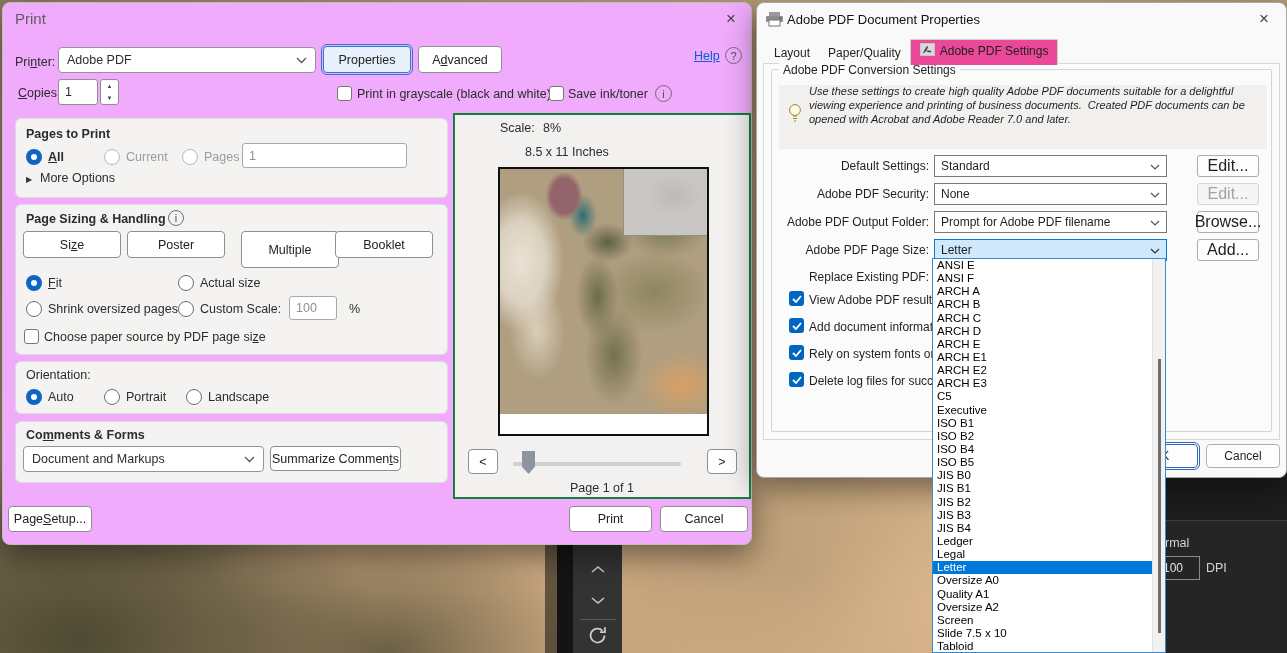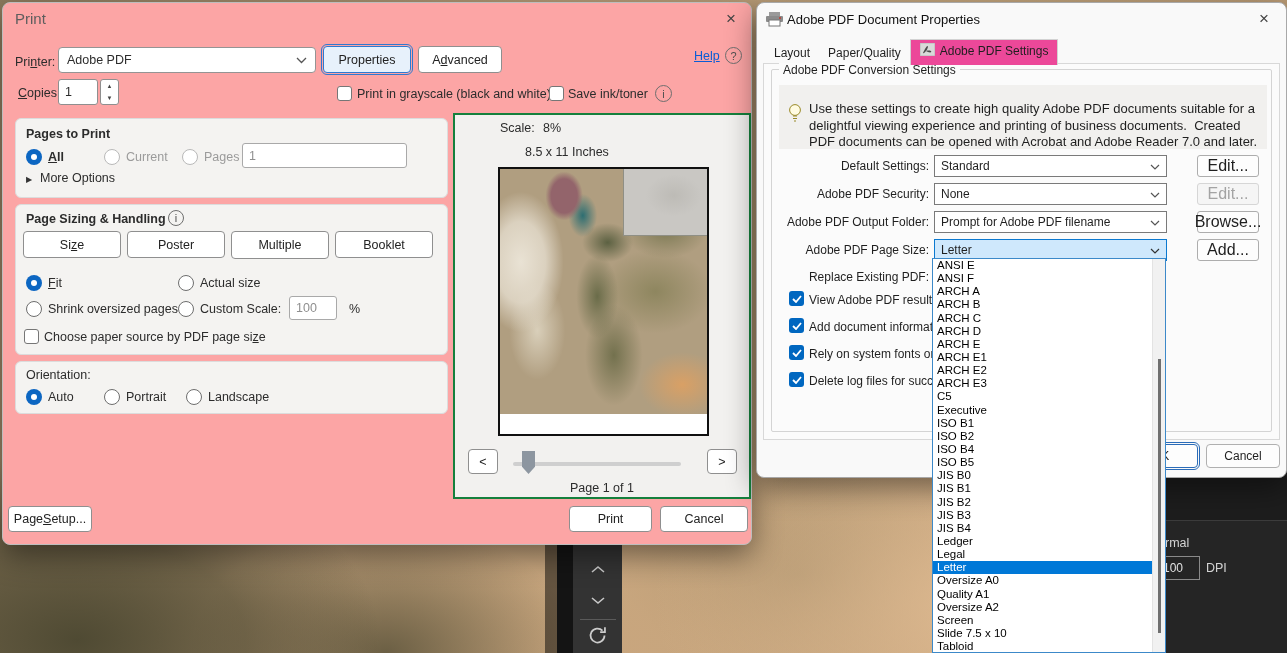--- a/index.html
+++ b/index.html
@@ -33,21 +33,21 @@
   .dpi-top { position:absolute; left:0; top:0; width:100%; height:51px; background:#1d1d1d; border-bottom:1px solid #3c3c3c; }
   .dpi-normal { position:absolute; left:65px; top:66px; color:#d4d4d4; font-size:12.5px; }
   .dpi-input { position:absolute; left:56px; top:86px; width:44px; height:24px; background:#252525;
                border:1px solid #8a8a8a; color:#e2e2e2; font-size:12px; display:flex; align-items:center; padding-left:6px; }
   .dpi-unit { position:absolute; left:106px; top:91px; color:#d4d4d4; font-size:12.5px; }
 
   
   .dlg { position:absolute; border-radius:8px; box-shadow:0 10px 30px rgba(0,0,0,.45); }
 
   
-  .print-dlg { left:2px; top:2px; width:750px; height:543px; background:#fca5a5; border:1px solid #bdbdbd; z-index:10;
+  .print-dlg { left:2px; top:2px; width:750px; height:543px; background:#f0abfc; border:1px solid #bdbdbd; z-index:10;
                font-size:12.5px; color:#2c2c2c; }
   .pd-title { position:absolute; left:12px; top:7px; font-size:15px; color:#5d5d5d; }
   .x-btn { position:absolute; top:4px; right:8px; width:24px; height:24px; display:flex; align-items:center;
            justify-content:center; font-size:17px; color:#444; cursor:default; }
   .pd-label { position:absolute; color:#2c2c2c; }
   .acombo { position:absolute; background:#fff; border:1px solid #949494; border-radius:4px;
             display:flex; align-items:center; padding:12px 8px; justify-content:space-between; }
   .abtn { position:absolute; background:#fff; border:1px solid #8f8f8f; border-radius:4px; display:flex;
           align-items:center; justify-content:center; color:#222; font-size:12.5px; }
   .abtn-focus { background:#e7f1fb; border:1px solid #2f7ad1; outline:1px solid #2f7ad1; outline-offset:1px; }
@@ -99,21 +99,21 @@
              font-size:12px; color:#1f1f1f; }
   .pp-title { position:absolute; left:30px; top:9px; font-size:13px; color:#111; }
   .tabs { position:absolute; left:8px; top:38px; height:23px; display:flex; align-items:flex-end; z-index:3; }
   .tab { padding:3px 9px 4px; font-size:12px; color:#1f1f1f; }
   .tab.active { background:#ec4899; border:1px solid #d2d2d2; border-bottom:none; padding-bottom:6px;
                 display:flex; align-items:center; gap:5px; margin-bottom:-1px; }
   .tab-frame { position:absolute; left:6px; top:60px; width:517px; height:377px; border:1px solid #d8d8d8; background:#fbfbfb; }
   .grpbox { position:absolute; left:14px; top:66px; width:501px; height:363px; border:1px solid #d4d4d4; border-radius:2px; }
   .grpbox-label { position:absolute; left:22px; top:60px; background:#fbfbfb; padding:0 4px; font-size:12px; }
   .desc { position:absolute; left:22px; top:82px; width:488px; height:64px; background:#f1f0ee; }
-  .desc-text { position:absolute; left:30px; top:16px; width:452px; font-size:13px; line-height:1.27; white-space:pre-wrap; }
+  .desc-text { position:absolute; left:30px; top:0; width:452px; font-size:11px; line-height:1.27; white-space:pre-wrap;font-style:italic; }
   .frow-label { position:absolute; left:14px; width:158px; text-align:right; font-size:12px; }
   .wcombo { position:absolute; left:177px; width:233px; height:22px; background:#fff; border:1px solid #7a7a7a;
             display:flex; align-items:center; justify-content:space-between; padding:0 6px; font-size:12px; }
   .wcombo.focus { background:#cfe8fc; border:1px solid #0b79d0; }
   .wbtn { position:absolute; left:440px; width:62px; height:22px; background:#fdfdfd; border:1px solid #adadad;
           border-radius:3px; display:flex; align-items:center; justify-content:center; font-size:16px; color:#1f1f1f; }
   .wbtn.dis { color:#a3a3a3; border-color:#d6d6d6; background:#f5f5f5; }
   .wcb { position:absolute; left:32px; width:15px; height:15px; border-radius:3px; background:#0067c0;
          display:flex; align-items:center; justify-content:center; }
   .wcb-label { position:absolute; left:52px; font-size:12px; white-space:nowrap; }
@@ -219,21 +219,21 @@
       <div class="pd-label" style="left:24px;top:52px">More Options</div>
     </div>
 
     <div class="grp" style="left:12px;top:201px;width:433px;height:151px">
       <div class="grp-title" style="left:10px;top:7px">Page Sizing &amp; Handling</div>
       <div class="circle-ic" style="position:absolute;left:152px;top:5px;width:16px;height:16px">
         <span>i</span>
       </div>
       <div class="abtn" style="left:7px;top:26px;width:98px;height:27px">Si<u>z</u>e</div>
       <div class="abtn" style="left:111px;top:26px;width:98px;height:27px">Poster</div>
-      <div class="abtn" style="left:215px;top:26px;width:98px;height:28px">Multiple</div>
+      <div class="abtn" style="left:225px;top:26px;width:98px;height:37px">Multiple</div>
       <div class="abtn" style="left:319px;top:26px;width:98px;height:27px">Booklet</div>
       <span class="radio sel" style="left:10px;top:70px"></span>
       <div class="pd-label" style="left:32px;top:71px"><u>F</u>it</div>
       <span class="radio" style="left:162px;top:70px"></span>
       <div class="pd-label" style="left:184px;top:71px">Actual size</div>
       <span class="radio" style="left:10px;top:96px"></span>
       <div class="pd-label" style="left:32px;top:97px">Shrink oversized pages</div>
       <span class="radio" style="left:162px;top:96px"></span>
       <div class="pd-label" style="left:184px;top:97px">Custom Scale:</div>
       <div class="ainput dim" style="left:273px;top:91px;width:48px;height:24px">100</div>
@@ -245,20 +245,30 @@
     <div class="grp" style="left:12px;top:358px;width:433px;height:53px">
       <div class="pd-label" style="left:10px;top:6px">Orientation:</div>
       <span class="radio sel" style="left:10px;top:27px"></span>
       <div class="pd-label" style="left:32px;top:28px">Auto</div>
       <span class="radio" style="left:88px;top:27px"></span>
       <div class="pd-label" style="left:110px;top:28px">Portrait</div>
       <span class="radio" style="left:170px;top:27px"></span>
       <div class="pd-label" style="left:192px;top:28px">Landscape</div>
     </div>
 
+    <div class="grp" style="left:12px;top:418px;width:433px;height:62px">
+      <div class="grp-title" style="left:10px;top:6px">Co<u>m</u>ments &amp; Forms</div>
+      <div class="acombo" style="left:7px;top:24px;width:241px;height:25px">
+        <span>Document and Markups</span>
+        <span><svg width="11" height="7" viewBox="0 0 11 7">
+              <path d="M1 1 L5.5 5.5 L10 1" fill="none" stroke="#555" stroke-width="1.3"></path>
+            </svg></span>
+      </div>
+      <div class="abtn" style="left:254px;top:24px;width:131px;height:25px">Summarize Commen<u>t</u>s</div>
+    </div>
 
     <div class="abtn" style="left:5px;top:503px;width:84px;height:26px">Page <u>S</u>etup...</div>
 
     <div class="prev-panel">
       <div class="pd-label" style="left:45px;top:6px">Scale:</div>
       <div class="pd-label" style="left:88px;top:6px">8%</div>
       <div class="pd-label" style="left:70px;top:30px">8.5 x 11 Inches</div>
       <div class="map-frame">
         <div class="map-art"></div>
         <div class="map-notch"></div>

